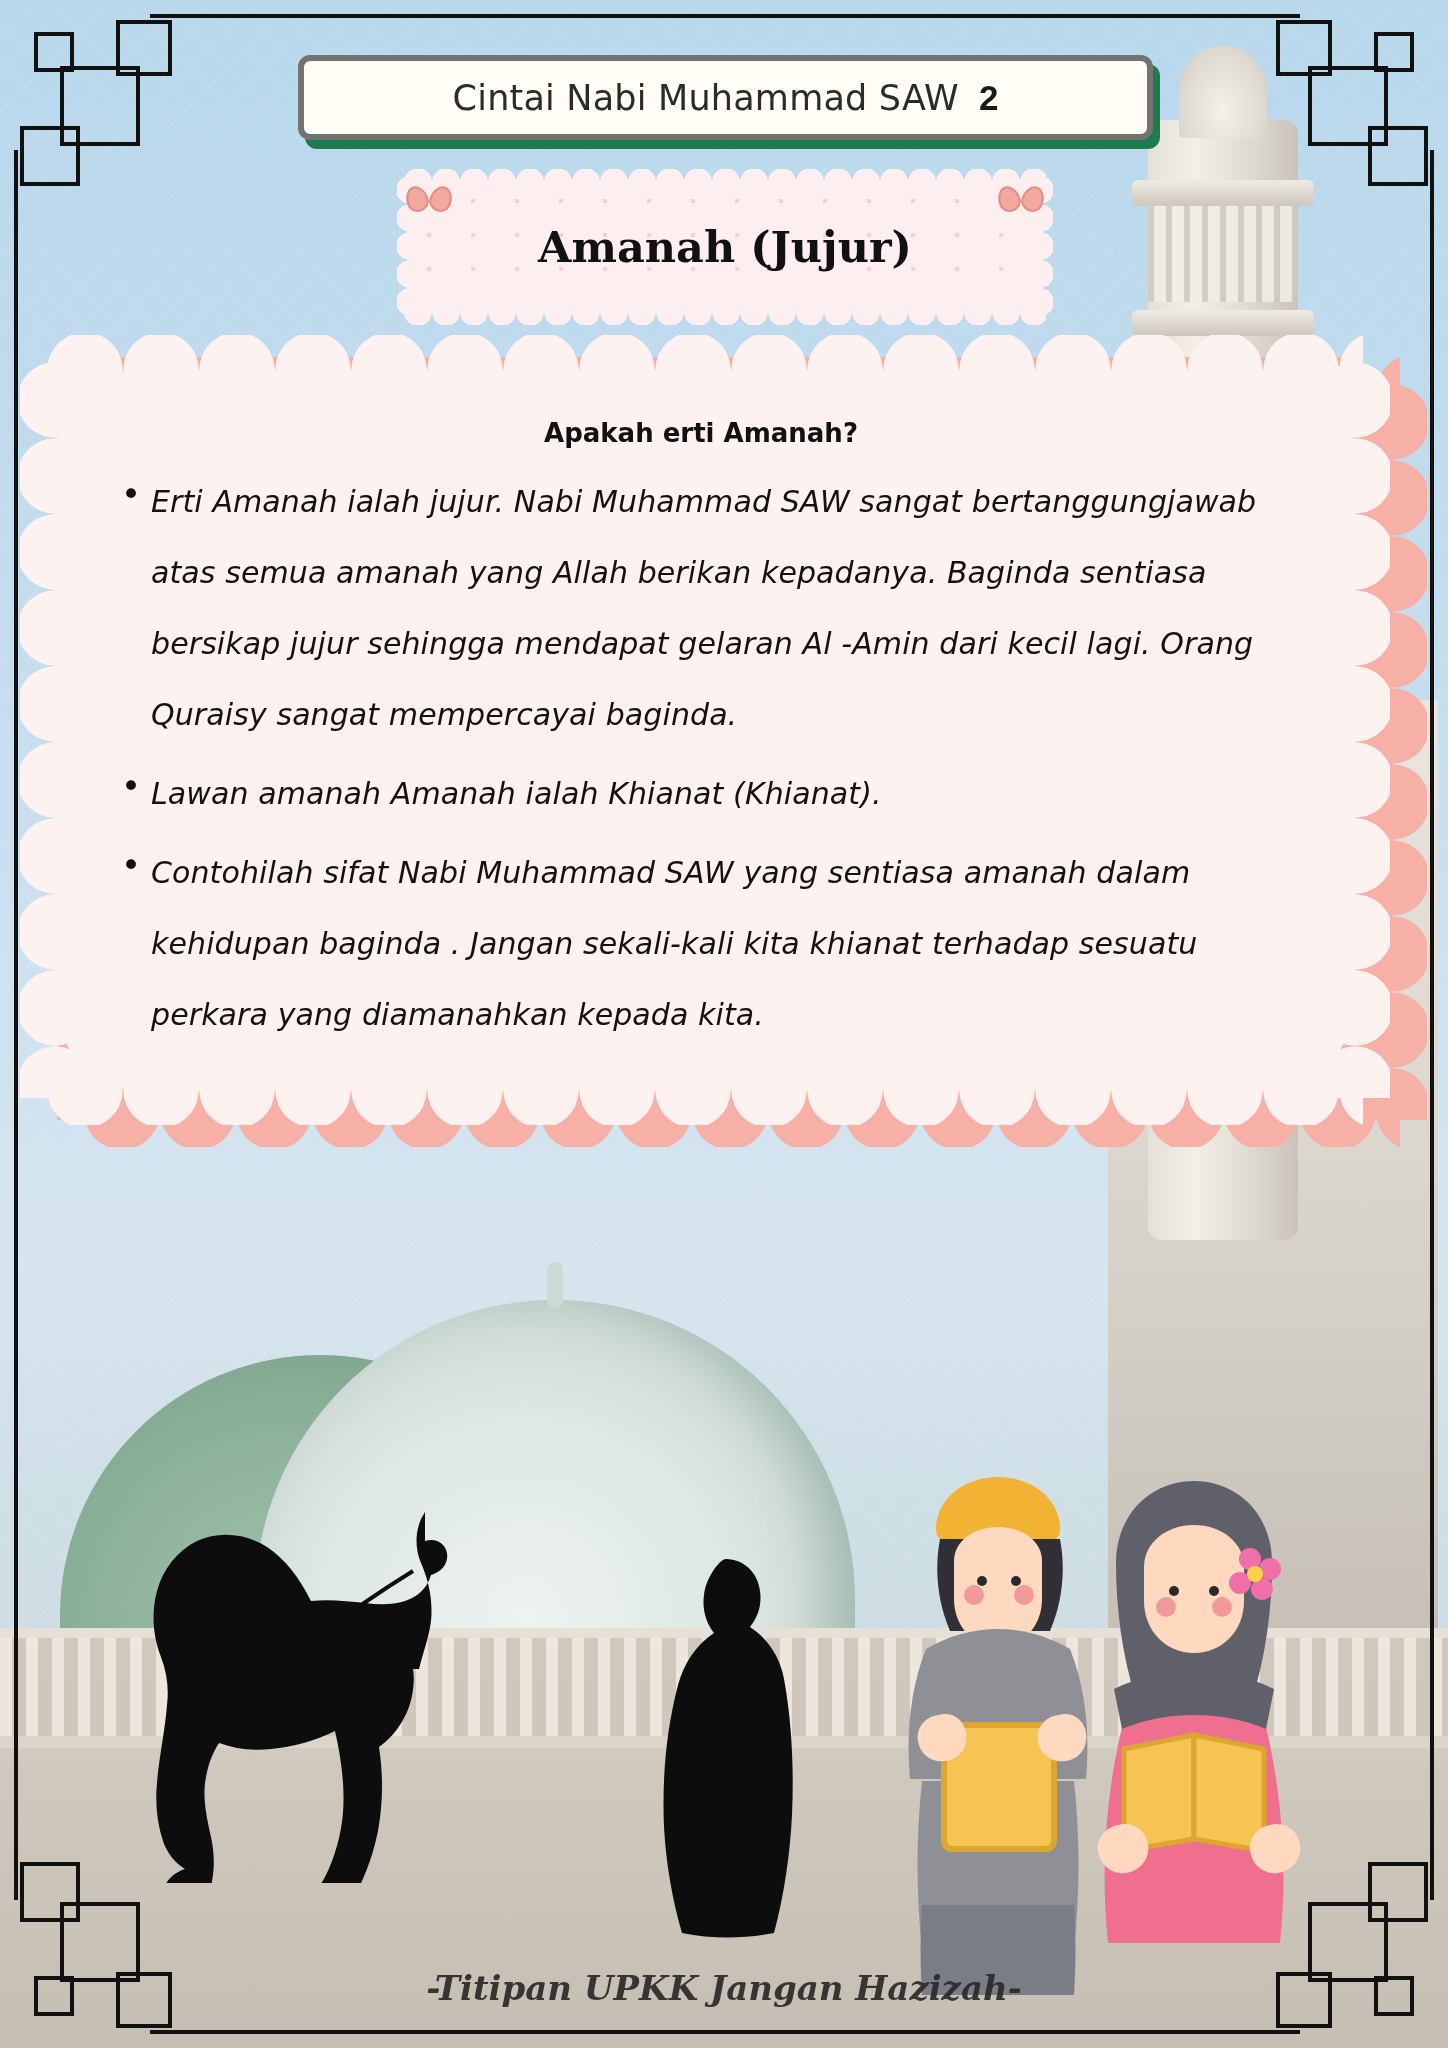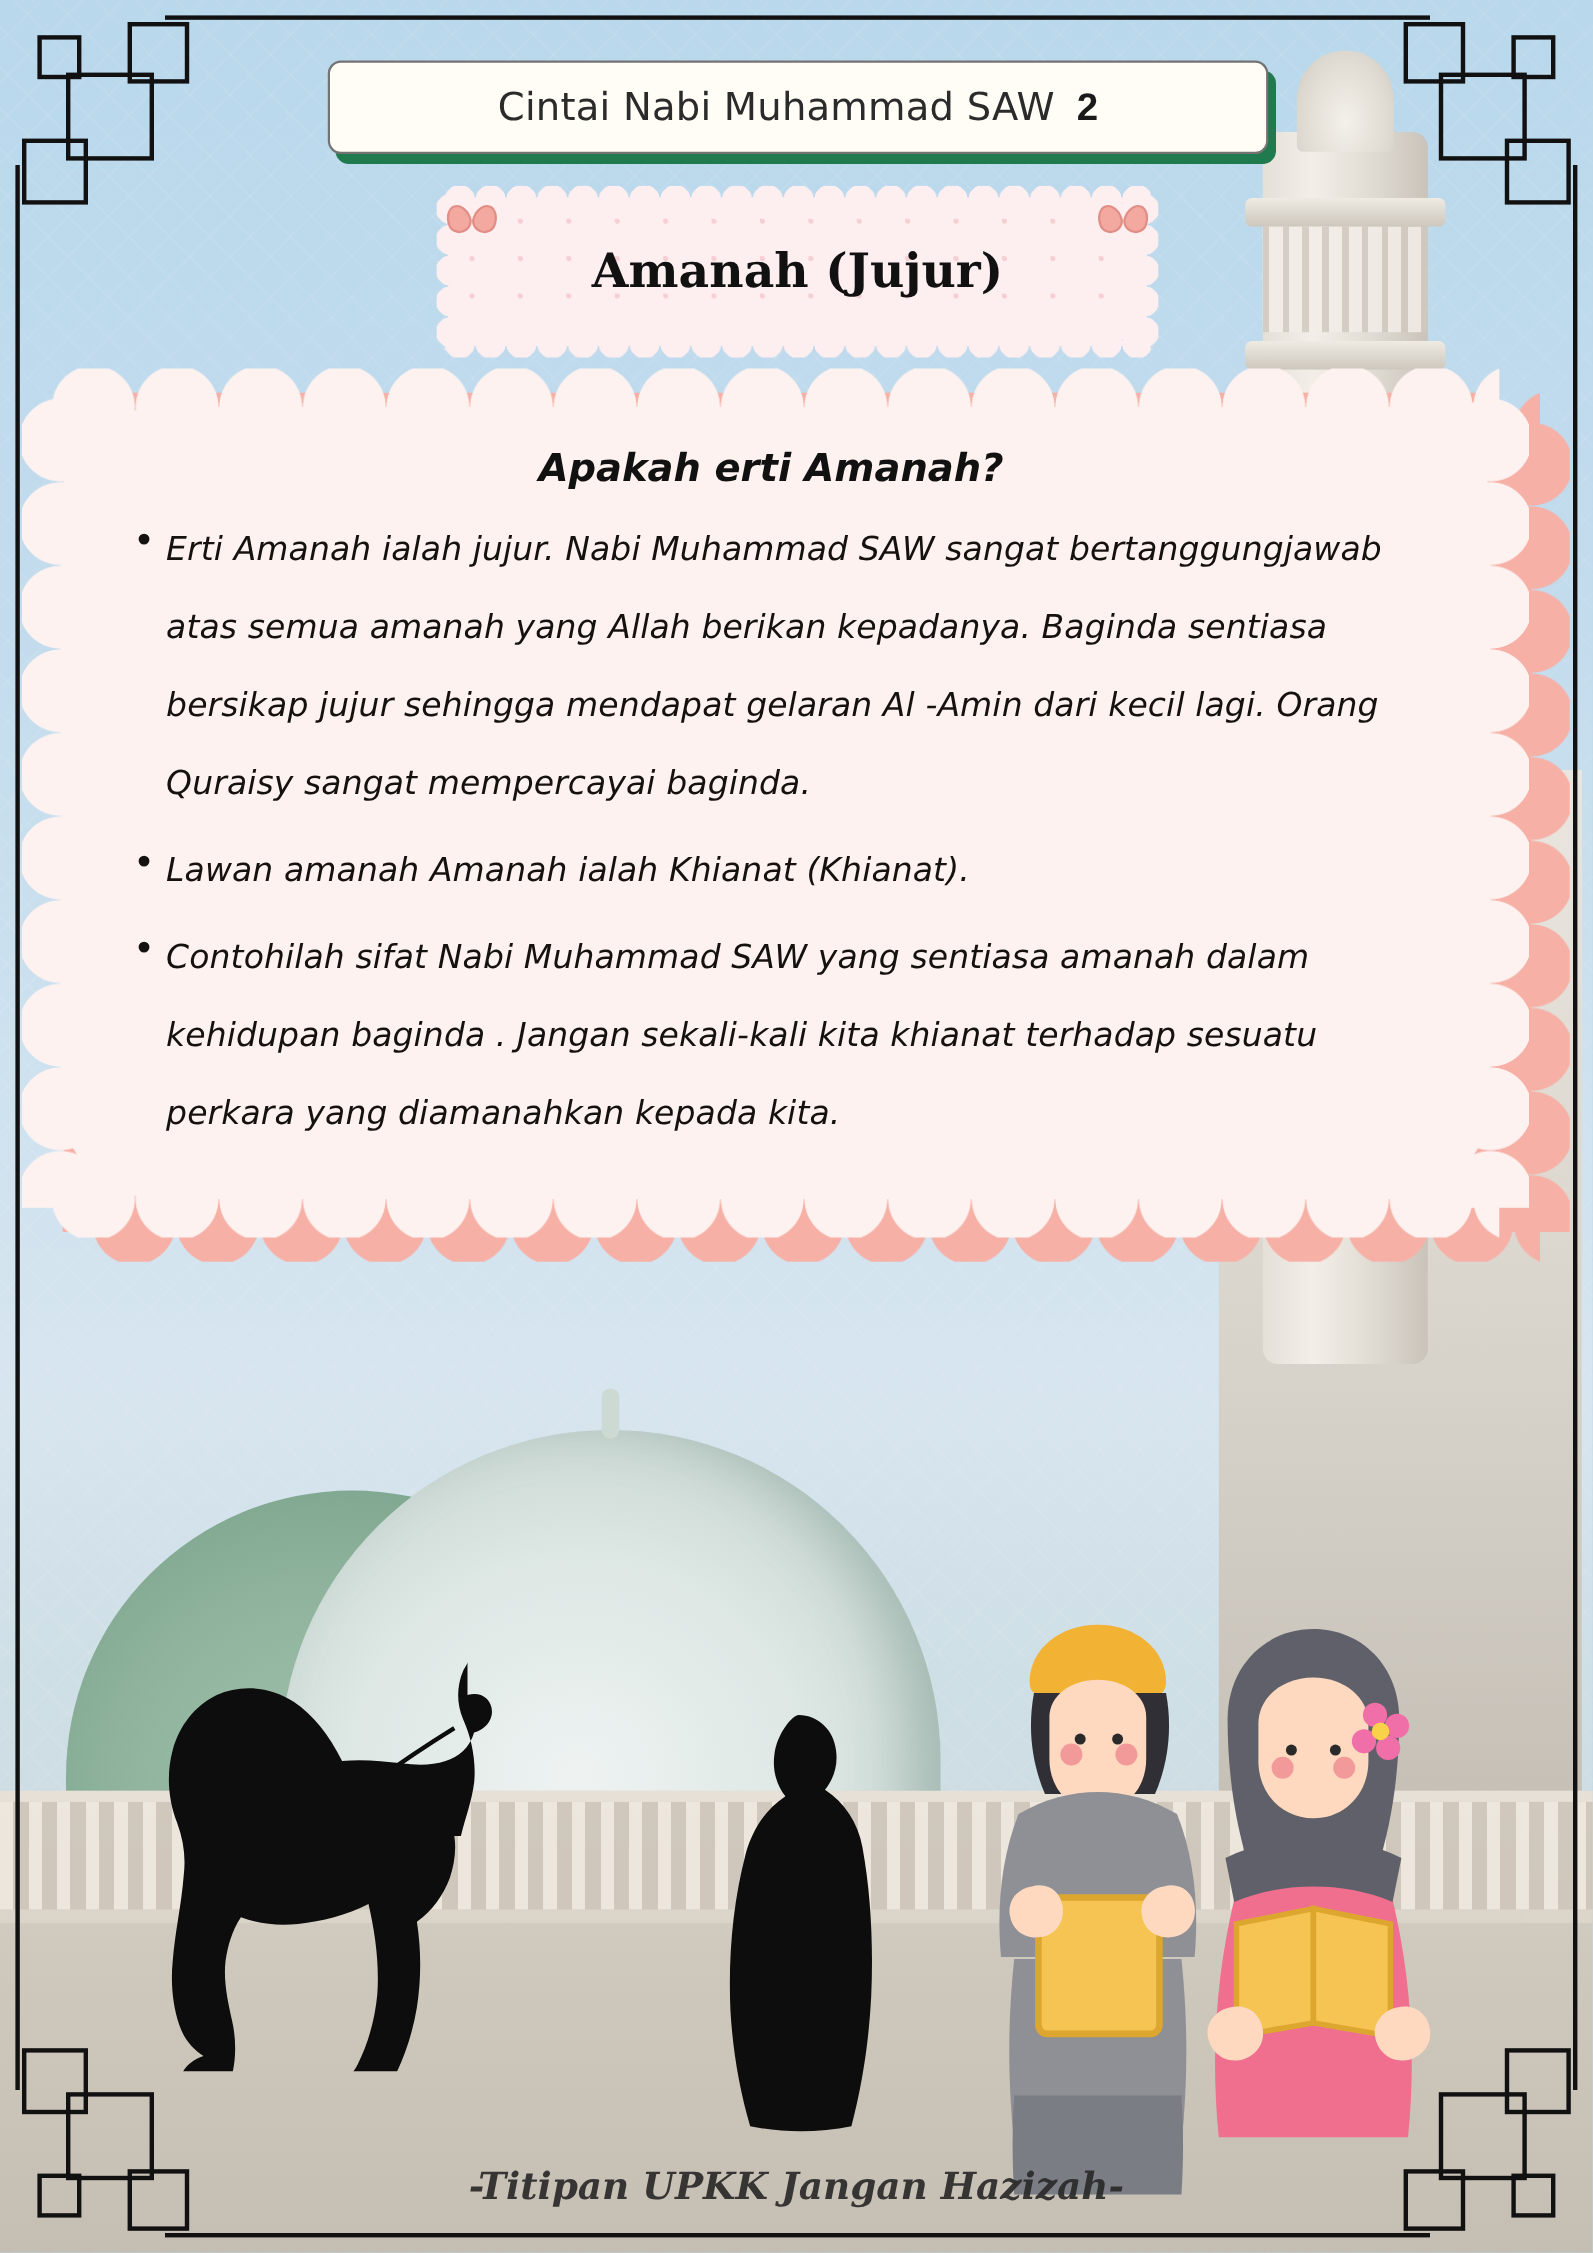--- a/index.html
+++ b/index.html
@@ -96,21 +96,21 @@
 
   .frame-line{ position:absolute; background:#111; }
   .fl-top{ left:150px; top:14px; height:4px; width:1150px; }
   .fl-bottom{ left:150px; bottom:14px; height:4px; width:1150px; }
   .fl-left{ left:14px; top:150px; width:4px; height:1750px; }
   .fl-right{ right:14px; top:150px; width:4px; height:1750px; }
 
   
   .title-pill {
     position:absolute; left:298px; top:55px; width:855px; height:85px;
-    background:#fffdf6; border:2px solid #737373; border-radius:12px;
+    background:#fffdf6; border:6px solid #737373; border-radius:12px;
     box-shadow: 7px 9px 0 #1f7a4d;
     display:flex; align-items:center; justify-content:center; gap:20px;
   }
   .title-pill .t {
     font-size:35px; color:#2b2b2b; letter-spacing:.2px;
     font-family:"DejaVu Sans", sans-serif; font-weight:400;
   }
   .title-pill .num { font-size:35px; font-weight:700; color:#1a1a1a; }
 
   
@@ -186,21 +186,21 @@
     background-image: radial-gradient(circle 38px at 35px 38px, #fdf2f0 98%, transparent 100%);
     background-size:70px 76px; background-repeat:repeat-y;
   }
   .content-box .c-left{ left:-35px; } .content-box .c-right{ right:-35px; }
 
   .content-inner{
     position:absolute; inset:0; padding:24px 58px 0 50px; z-index:5;
   }
   .content-heading{
     text-align:center; font-family:"DejaVu Sans", sans-serif;
-    font-weight:700; font-style:italic; font-size:35px; color:#111; margin:12px 0 18px 0;
+    font-weight:700; font-size:26px; color:#111; margin:24px 0 18px 0;
   }
   .bullets{ margin:0; padding:0; list-style:none; }
   .bullets li{
     position:relative; padding-left:46px; margin-bottom:8px;
     font-family:"DejaVu Sans", sans-serif; font-style:italic; font-weight:400;
     font-size:30px; line-height:71px; color:#14110f; letter-spacing:.1px;
   }
   .bullets li:before{
     content:"•"; position:absolute; left:16px; top:0; font-size:34px; line-height:57px;
   }

